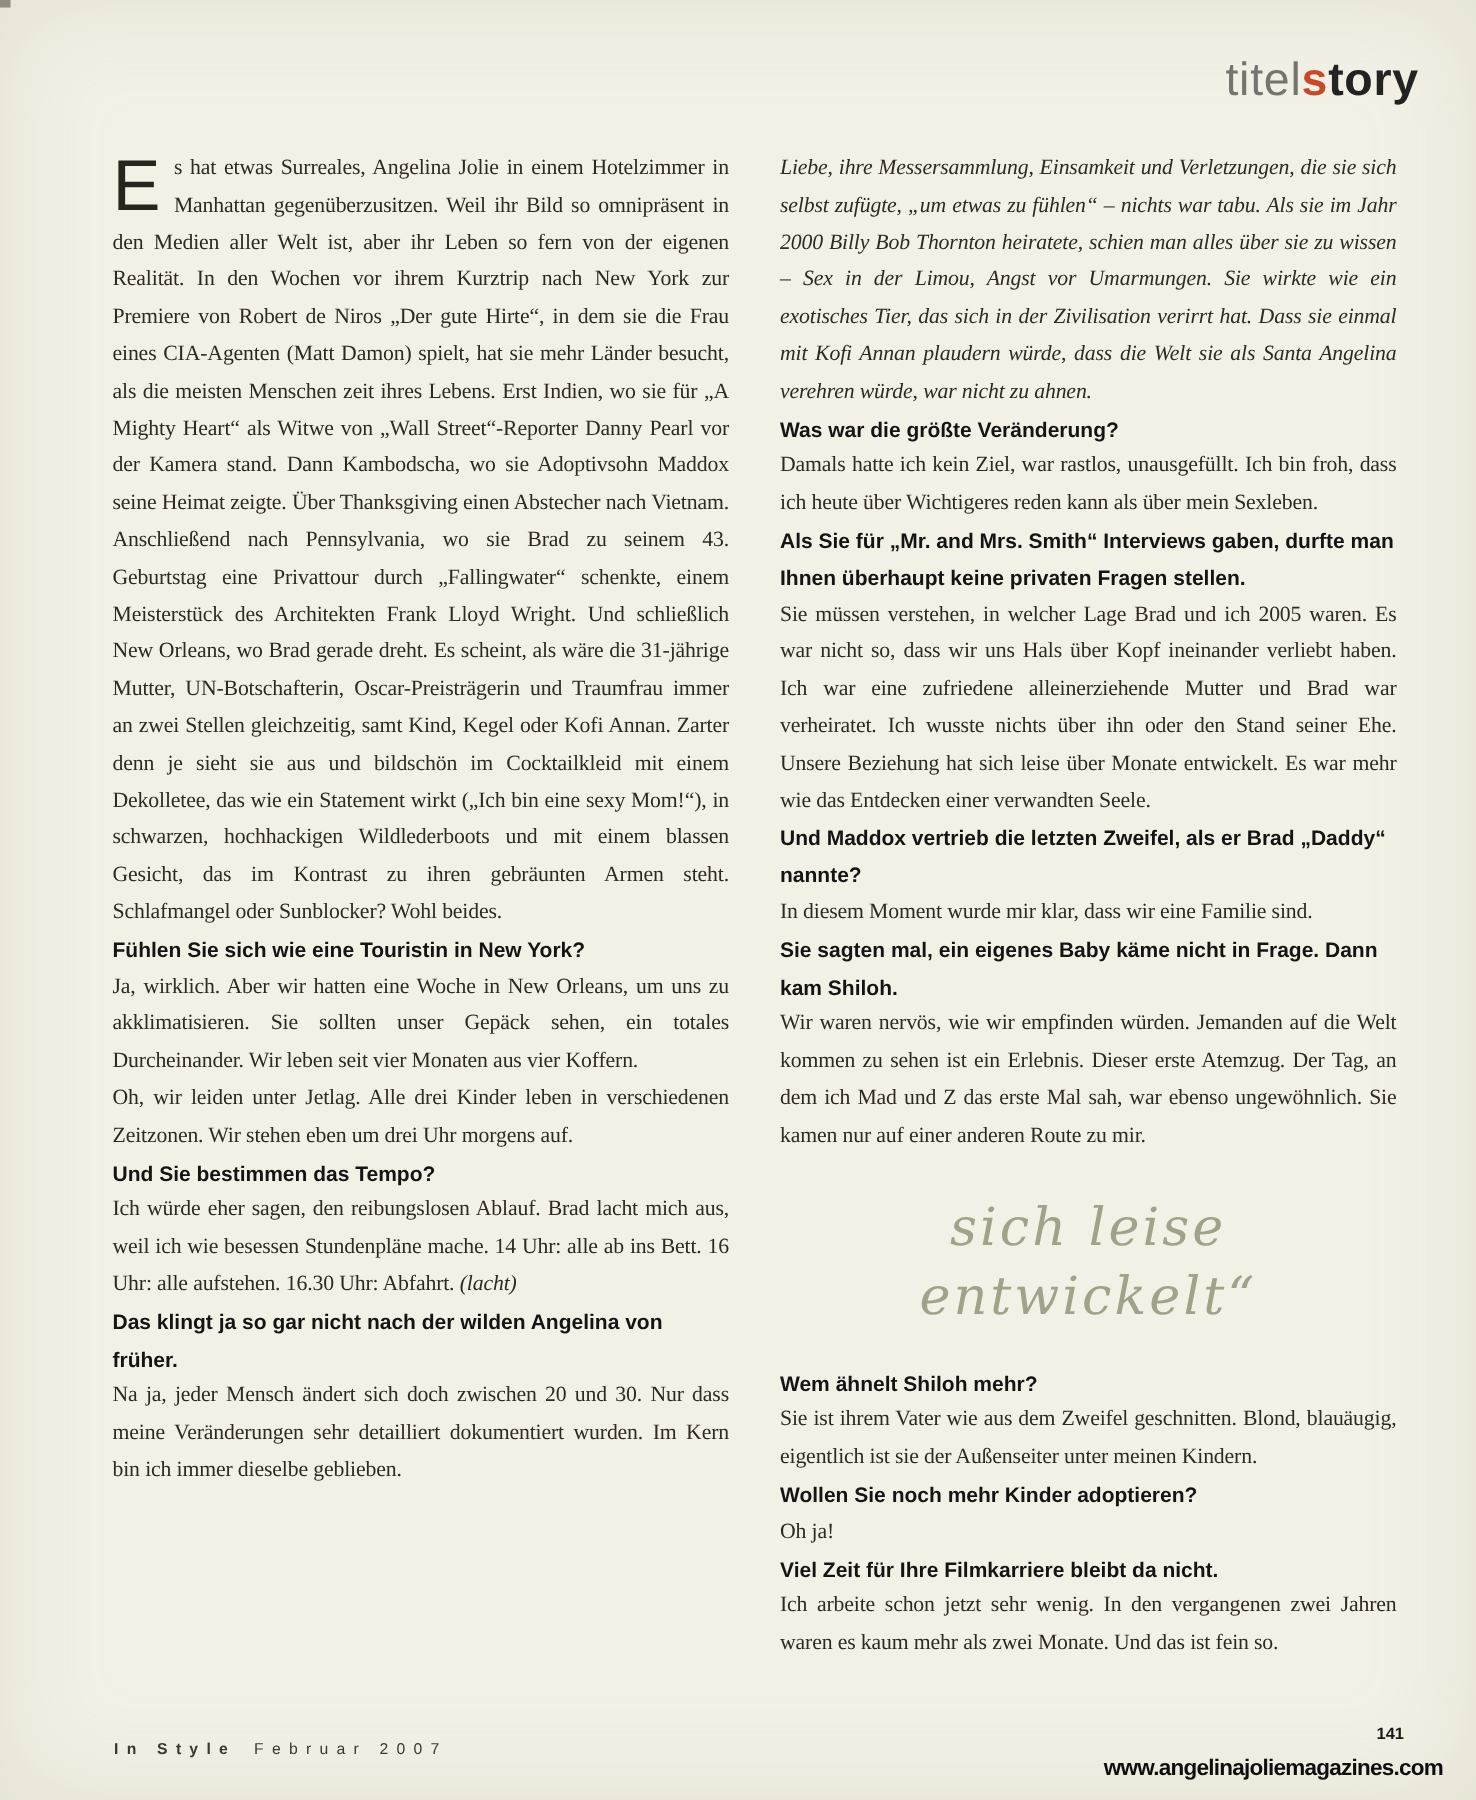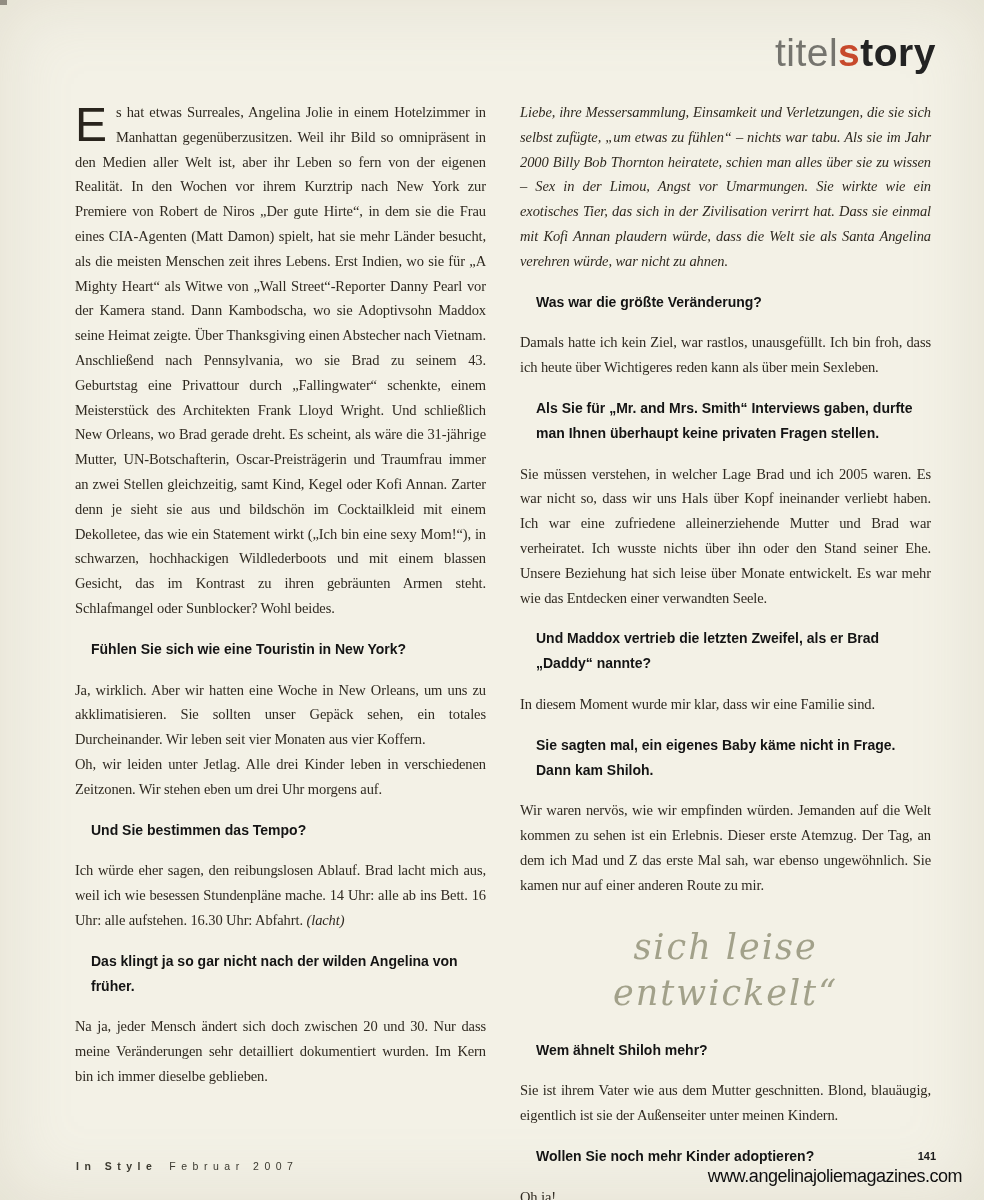--- a/index.html
+++ b/index.html
@@ -13,23 +13,23 @@
   .page {
     position: absolute; inset: 0;
     box-shadow: inset 0 0 70px rgba(175,165,135,0.22);
   }
   .corner-speck {
     position: absolute; left: 0; top: 0; width: 7px; height: 5px;
     background: #4a463c; opacity: .55;
   }
   
   .brand {
-    position: absolute; top: 36px; right: 48px;
+    position: absolute; top: 36px; right: 38px;
     font-family: "Liberation Sans", sans-serif;
-    font-size: 39px; line-height: 34px; letter-spacing: .5px;
+    font-size: 31px; line-height: 34px; letter-spacing: .5px;
     white-space: nowrap;
   }
   .brand-light { color: #75746e; font-weight: 400; }
   .brand-accent { color: #c7492c; font-weight: 700; }
   .brand-bold { color: #232323; font-weight: 700; }
 
   
   .columns {
     position: absolute; top: 100px; left: 75px; width: 856px;
     display: flex; gap: 34px;
@@ -39,21 +39,21 @@
     font-size: 14.5px; line-height: 24.8px;
     letter-spacing: -0.1px;
     text-align: justify;
     color: #2f2920;
     margin: 0;
   }
   .ital { font-style: italic; }
   .q {
     font-family: "Liberation Sans", sans-serif;
     font-weight: 700; font-size: 14px; line-height: 24.8px;
-    color: #141414; margin: 16px; text-align: left; letter-spacing: 0;
+    color: #141414; margin: 0; text-align: left; letter-spacing: 0;
   }
   .dropcap {
     float: left;
     font-family: "Liberation Sans", sans-serif;
     font-size: 48px; line-height: 40px;
     padding: 5px 9px 0 0;
     color: #29241d; font-weight: 400;
   }
   .aside { font-style: italic; }
 
@@ -77,21 +77,21 @@
   .issue-mag { font-weight: 700; margin-right: 12px; }
   .issue-date { font-weight: 400; text-align: right; }
   .page-number {
     position: absolute; right: 48px; bottom: 38px;
     font-family: "Liberation Sans", sans-serif;
     font-size: 11px; font-weight: 700; color: #1a1a1a; margin-left: 24px;
   }
   .watermark {
     position: absolute; right: 22px; bottom: 13px;
     font-family: "Liberation Sans", sans-serif;
-    font-size: 18px; font-weight: 400; letter-spacing: -0.5px;
+    font-size: 15px; font-weight: 700; letter-spacing: -0.5px;
     color: #0e0e0e; white-space: nowrap;
   }
 </style>
 </head>
 <body>
 
 <div class="page">
   <div class="corner-speck"></div>
 
   <div class="brand"><span class="brand-light">titel</span><span class="brand-accent">s</span><span class="brand-bold">tory</span></div>
@@ -139,21 +139,21 @@
         <p class="q">Sie sagten mal, ein eigenes Baby käme nicht in Frage. Dann kam Shiloh.</p>
         <p class="body">Wir waren nervös, wie wir empfinden würden. Jemanden auf die Welt kommen zu sehen ist ein Erlebnis. Dieser erste Atemzug. Der Tag, an dem ich Mad und Z das erste Mal sah, war ebenso ungewöhnlich. Sie kamen nur auf einer anderen Route zu mir.</p>
       </div>
 
       <div class="pullquote">
         <div class="pq2">sich leise entwickelt“</div>
       </div>
 
       <div>
         <p class="q">Wem ähnelt Shiloh mehr?</p>
-        <p class="body">Sie ist ihrem Vater wie aus dem Mutter geschnitten. Blond, blauäugig, eigentlich ist sie der Außenseiter unter meinen Kindern.</p>
+        <p class="body">Sie ist ihrem Vater wie aus dem Zweifel geschnitten. Blond, blauäugig, eigentlich ist sie der Außenseiter unter meinen Kindern.</p>
       </div>
       <div>
         <p class="q">Wollen Sie noch mehr Kinder adoptieren?</p>
         <p class="body">Oh ja!</p>
       </div>
       <div>
         <p class="q">Viel Zeit für Ihre Filmkarriere bleibt da nicht.</p>
         <p class="body">Ich arbeite schon jetzt sehr wenig. In den vergangenen zwei Jahren waren es kaum mehr als zwei Monate. Und das ist fein so.</p>
       </div>
 

